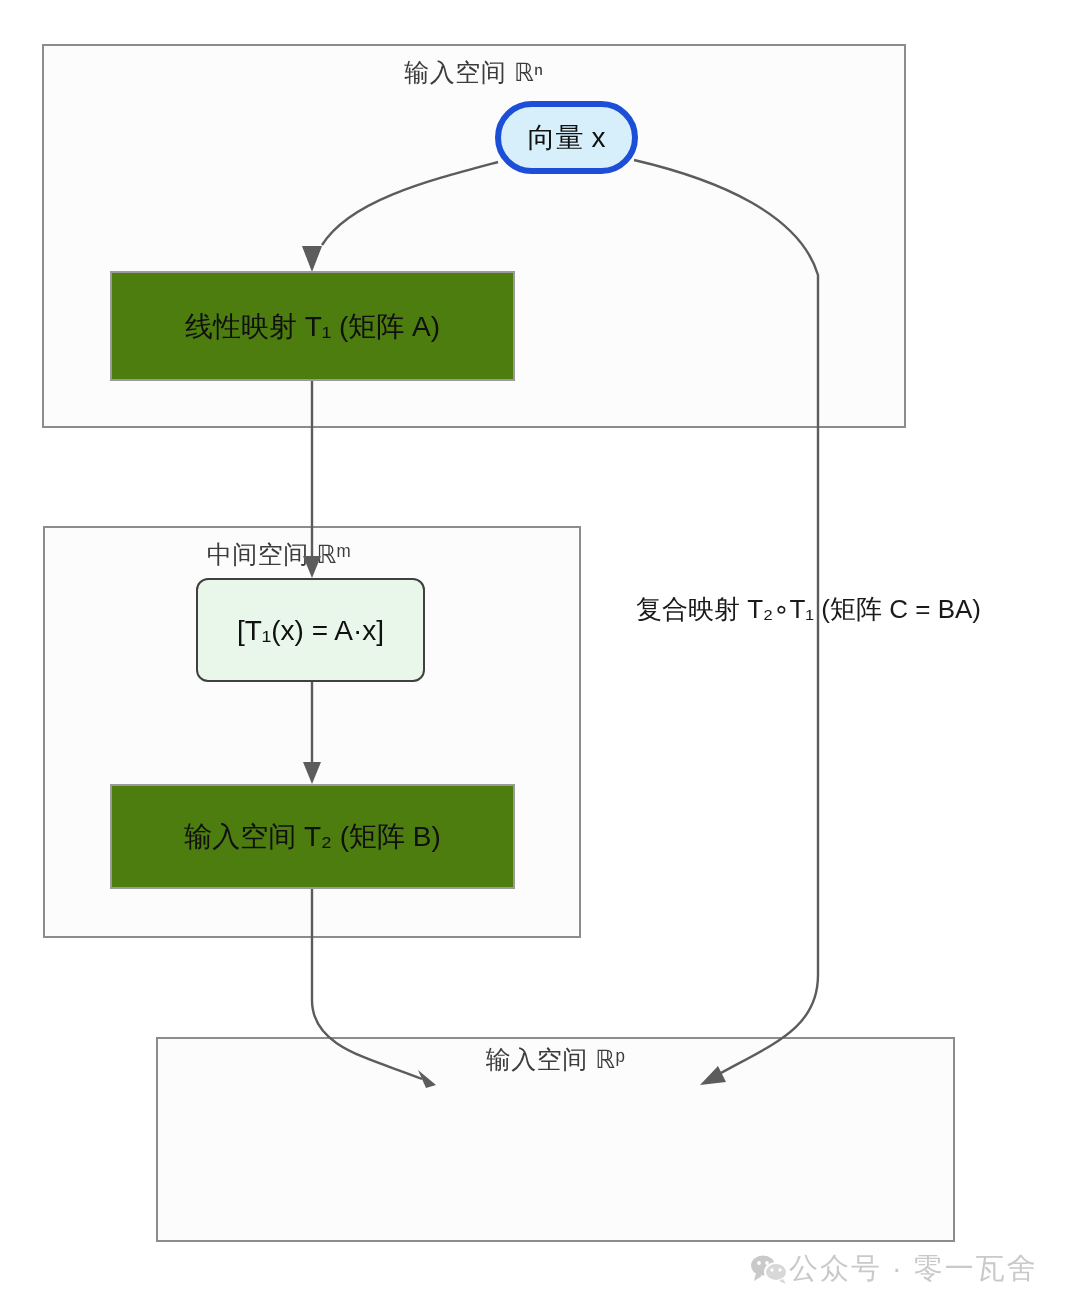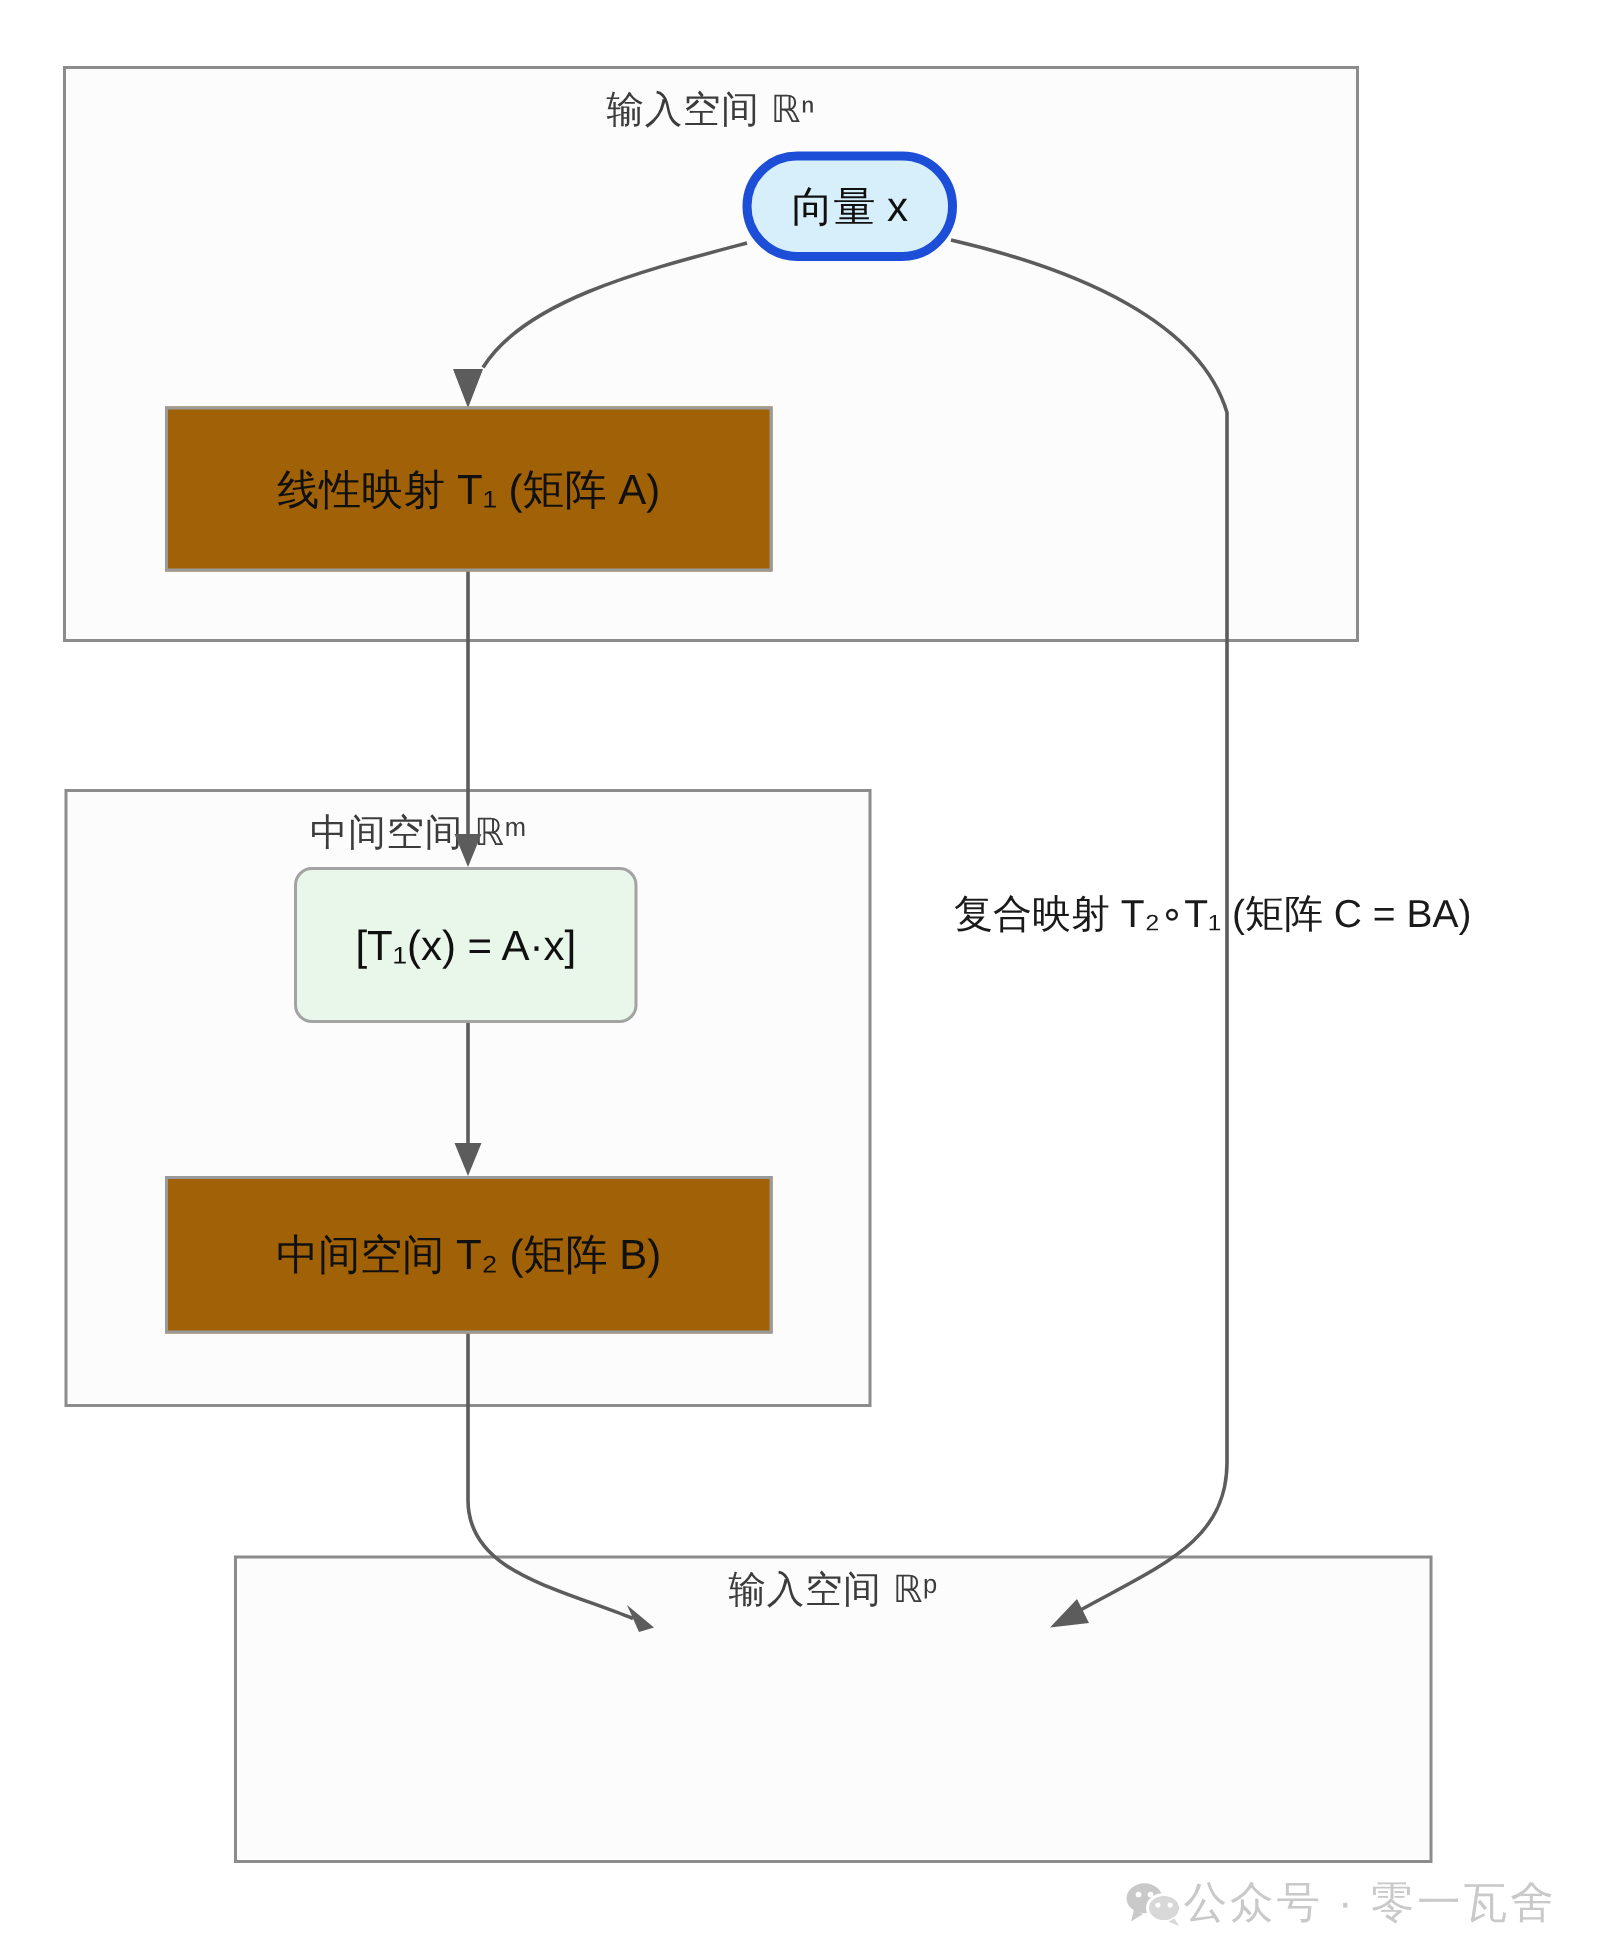--- a/index.html
+++ b/index.html
@@ -51,29 +51,29 @@
 
   .node-oval {
     background: #d7effb;
     border: 6px solid #1d4ed8;
     border-radius: 38px;
     font-size: 28px;
     color: #101010;
   }
 
   .node-grey {
-    background: #a16207;
+    background: #4d7c0f;
     border: 2px solid #9a9a9a;
     font-size: 28px;
     color: #101010;
   }
 
   .node-green {
     background: #e9f6ea;
-    border: 2px solid #a3a3a3;
+    border: 2px solid #404040;
     border-radius: 12px;
     font-size: 28px;
     color: #101010;
   }
 
   .node-orange {
     background: #fdf1de;
     border: 2px solid #eb9b34;
     border-radius: 12px;
     font-size: 28px;
@@ -164,21 +164,21 @@
       <polygon points="436,1085 418,1070 426,1088"></polygon>
     </g>
   </svg>
 
   <div class="node node-oval" style="left:495px; top:101px; width:143px; height:73px;">向量 x</div>
 
   <div class="node node-grey" style="left:110px; top:271px; width:405px; height:110px;">线性映射 T₁ (矩阵 A)</div>
 
   <div class="node node-green" style="left:196px; top:578px; width:229px; height:104px;">[T₁(x) = A·x]</div>
 
-  <div class="node node-grey" style="left:110px; top:784px; width:405px; height:105px;">中间空间 T₂ (矩阵 B)</div>
+  <div class="node node-grey" style="left:110px; top:784px; width:405px; height:105px;">输入空间 T₂ (矩阵 B)</div>
 
 
   <div class="edge-label" style="left:636px; top:592px; width:358px;">复合映射 T₂∘T₁ (矩阵 C = BA)</div>
 
   <div class="watermark" style="left:749px; top:1249px;">
     <svg width="40" height="30" viewBox="0 0 40 30">
       <ellipse cx="14" cy="11.5" rx="12" ry="10" fill="#c9c9c9"></ellipse>
       <polygon points="7,19 5,27 13,22" fill="#c9c9c9"></polygon>
       <ellipse cx="27" cy="18" rx="11" ry="9" fill="#d8d8d8" stroke="#ffffff" stroke-width="2"></ellipse>
       <polygon points="34,25 37,30 30,27" fill="#d8d8d8"></polygon>

